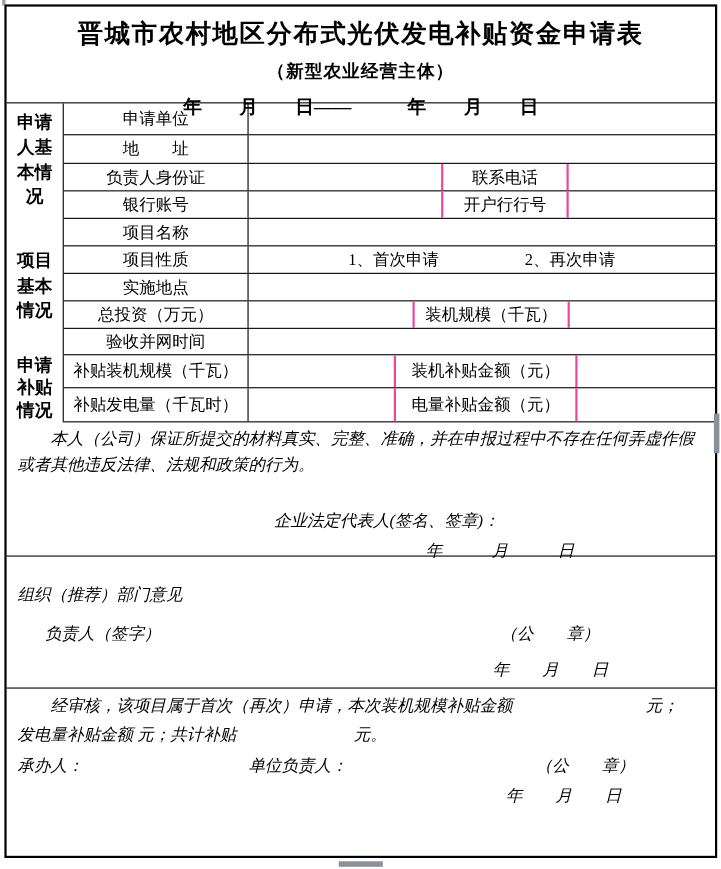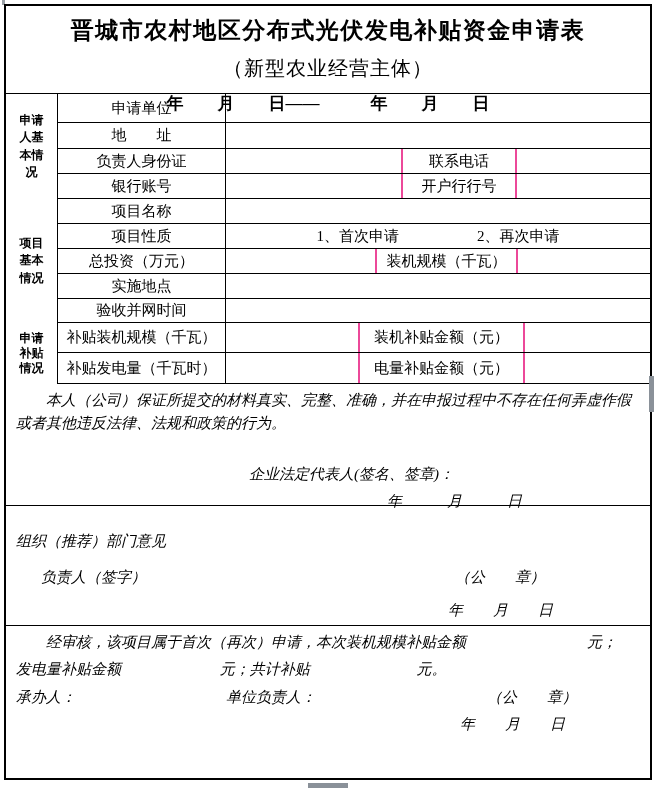--- a/index.html
+++ b/index.html
@@ -8,28 +8,28 @@
     background:#ffffff;color:#000;
     font-family:"Liberation Serif","DejaVu Serif",serif;
   }
   .form{
     position:absolute;left:4px;top:4px;width:648px;height:776px;
     box-sizing:border-box;border:2px solid #000;background:#fff;
   }
   
   .form-header{height:88px;box-sizing:border-box;border-bottom:1px solid #000;text-align:center;}
   .title{padding-top:9px;font-size:23px;font-weight:bold;letter-spacing:1.5px;}
-  .subtitle{padding-top:9px;font-size:20px;font-weight:normal;letter-spacing:1px;}
+  .subtitle{padding-top:9px;font-size:16px;font-weight:bold;letter-spacing:1px;}
   .daterange{padding-top:10px;font-size:17px;font-weight:bold;}
   
   .sec{display:flex;}
   .sec-head{
     width:52px;box-sizing:border-box;border-right:1px solid #000;
     display:flex;align-items:center;justify-content:center;
-    font-weight:bold;font-size:12px;text-align:center;
+    font-weight:bold;font-size:16px;text-align:center;
   }
   .sec-head .vtext{width:33px;word-break:break-all;line-height:1.42;}
   .sec-head.tight .vtext{line-height:1.26;}
   .sec-rows{flex:1;display:flex;flex-direction:column;}
   .trow{display:flex;box-sizing:border-box;border-bottom:1px solid #000;align-items:stretch;}
   .h29{height:29px}.h26{height:26px}.h25{height:25px}.h24{height:24px}.h30{height:30px}.h31{height:31px}
   .cell{box-sizing:border-box;display:flex;align-items:center;justify-content:center;font-size:15px;}
   .lbl{width:168px;border-right:1px solid #000;}
   .val{flex:1;}
   .bR{border-right:2px solid #ec4899;}
@@ -50,21 +50,21 @@
   .orgb{height:120px;}
   .org-title{padding:24px 0 0 10px;}
   .org-row{display:flex;justify-content:space-between;padding:0 105px 0 35px;margin-top:13px;}
   .org-date{text-align:right;padding-right:97px;margin-top:11px;}
   .burb{height:133px;}
   .bur-title{padding:7px 0 0 10px;}
   .bur-line1{display:flex;margin-top:5px;padding:0 33px 0 10px;}
   .bur-line1 .prefix{text-indent:2em;}
   .bur-line1 .spacer{flex:1;}
   .bur-line2{padding-left:10px;margin-top:4px;}
-  .bur-line2 .g1{margin-right:95px;}
+  .bur-line2 .g1{}
   .bur-line2 .g2{margin-right:103px;}
   .bur-row3{display:flex;padding:0 73px 0 10px;margin-top:6px;}
   .bur-row3 .unit-head{margin-left:150px;}
   .bur-row3 .bur-seal{margin-left:auto;}
   .bur-date{text-align:right;padding-right:85px;margin-top:4px;}
   
   .hscroll-thumb{position:absolute;left:308px;top:783px;width:40px;height:5px;background:#8a9199;}
   .vscroll-thumb{position:absolute;left:649px;top:376px;width:5px;height:36px;background:#8a9199;}
   .cursor-artifact{position:absolute;left:2px;top:0;width:3px;height:5px;background:#9aa0a6;}
 </style>
@@ -119,27 +119,27 @@
         <div class="cell val"></div>
       </div>
       <div class="trow h25">
         <div class="cell lbl">项目性质</div>
         <div class="cell val nature">
           <span>1、首次申请</span>
           <span>2、再次申请</span>
         </div>
       </div>
       <div class="trow h25">
+        <div class="cell lbl">实施地点</div>
+        <div class="cell val"></div>
+      </div>
+      <div class="trow h25">
         <div class="cell lbl">总投资（万元）</div>
         <div class="cell val w151 bR"></div>
         <div class="cell w141 bR">装机规模（千瓦）</div>
-        <div class="cell val"></div>
-      </div>
-      <div class="trow h25">
-        <div class="cell lbl">实施地点</div>
         <div class="cell val"></div>
       </div>
       <div class="trow h24">
         <div class="cell lbl">验收并网时间</div>
         <div class="cell val"></div>
       </div>
     </div>
   </div>
 
   <div class="sec">

